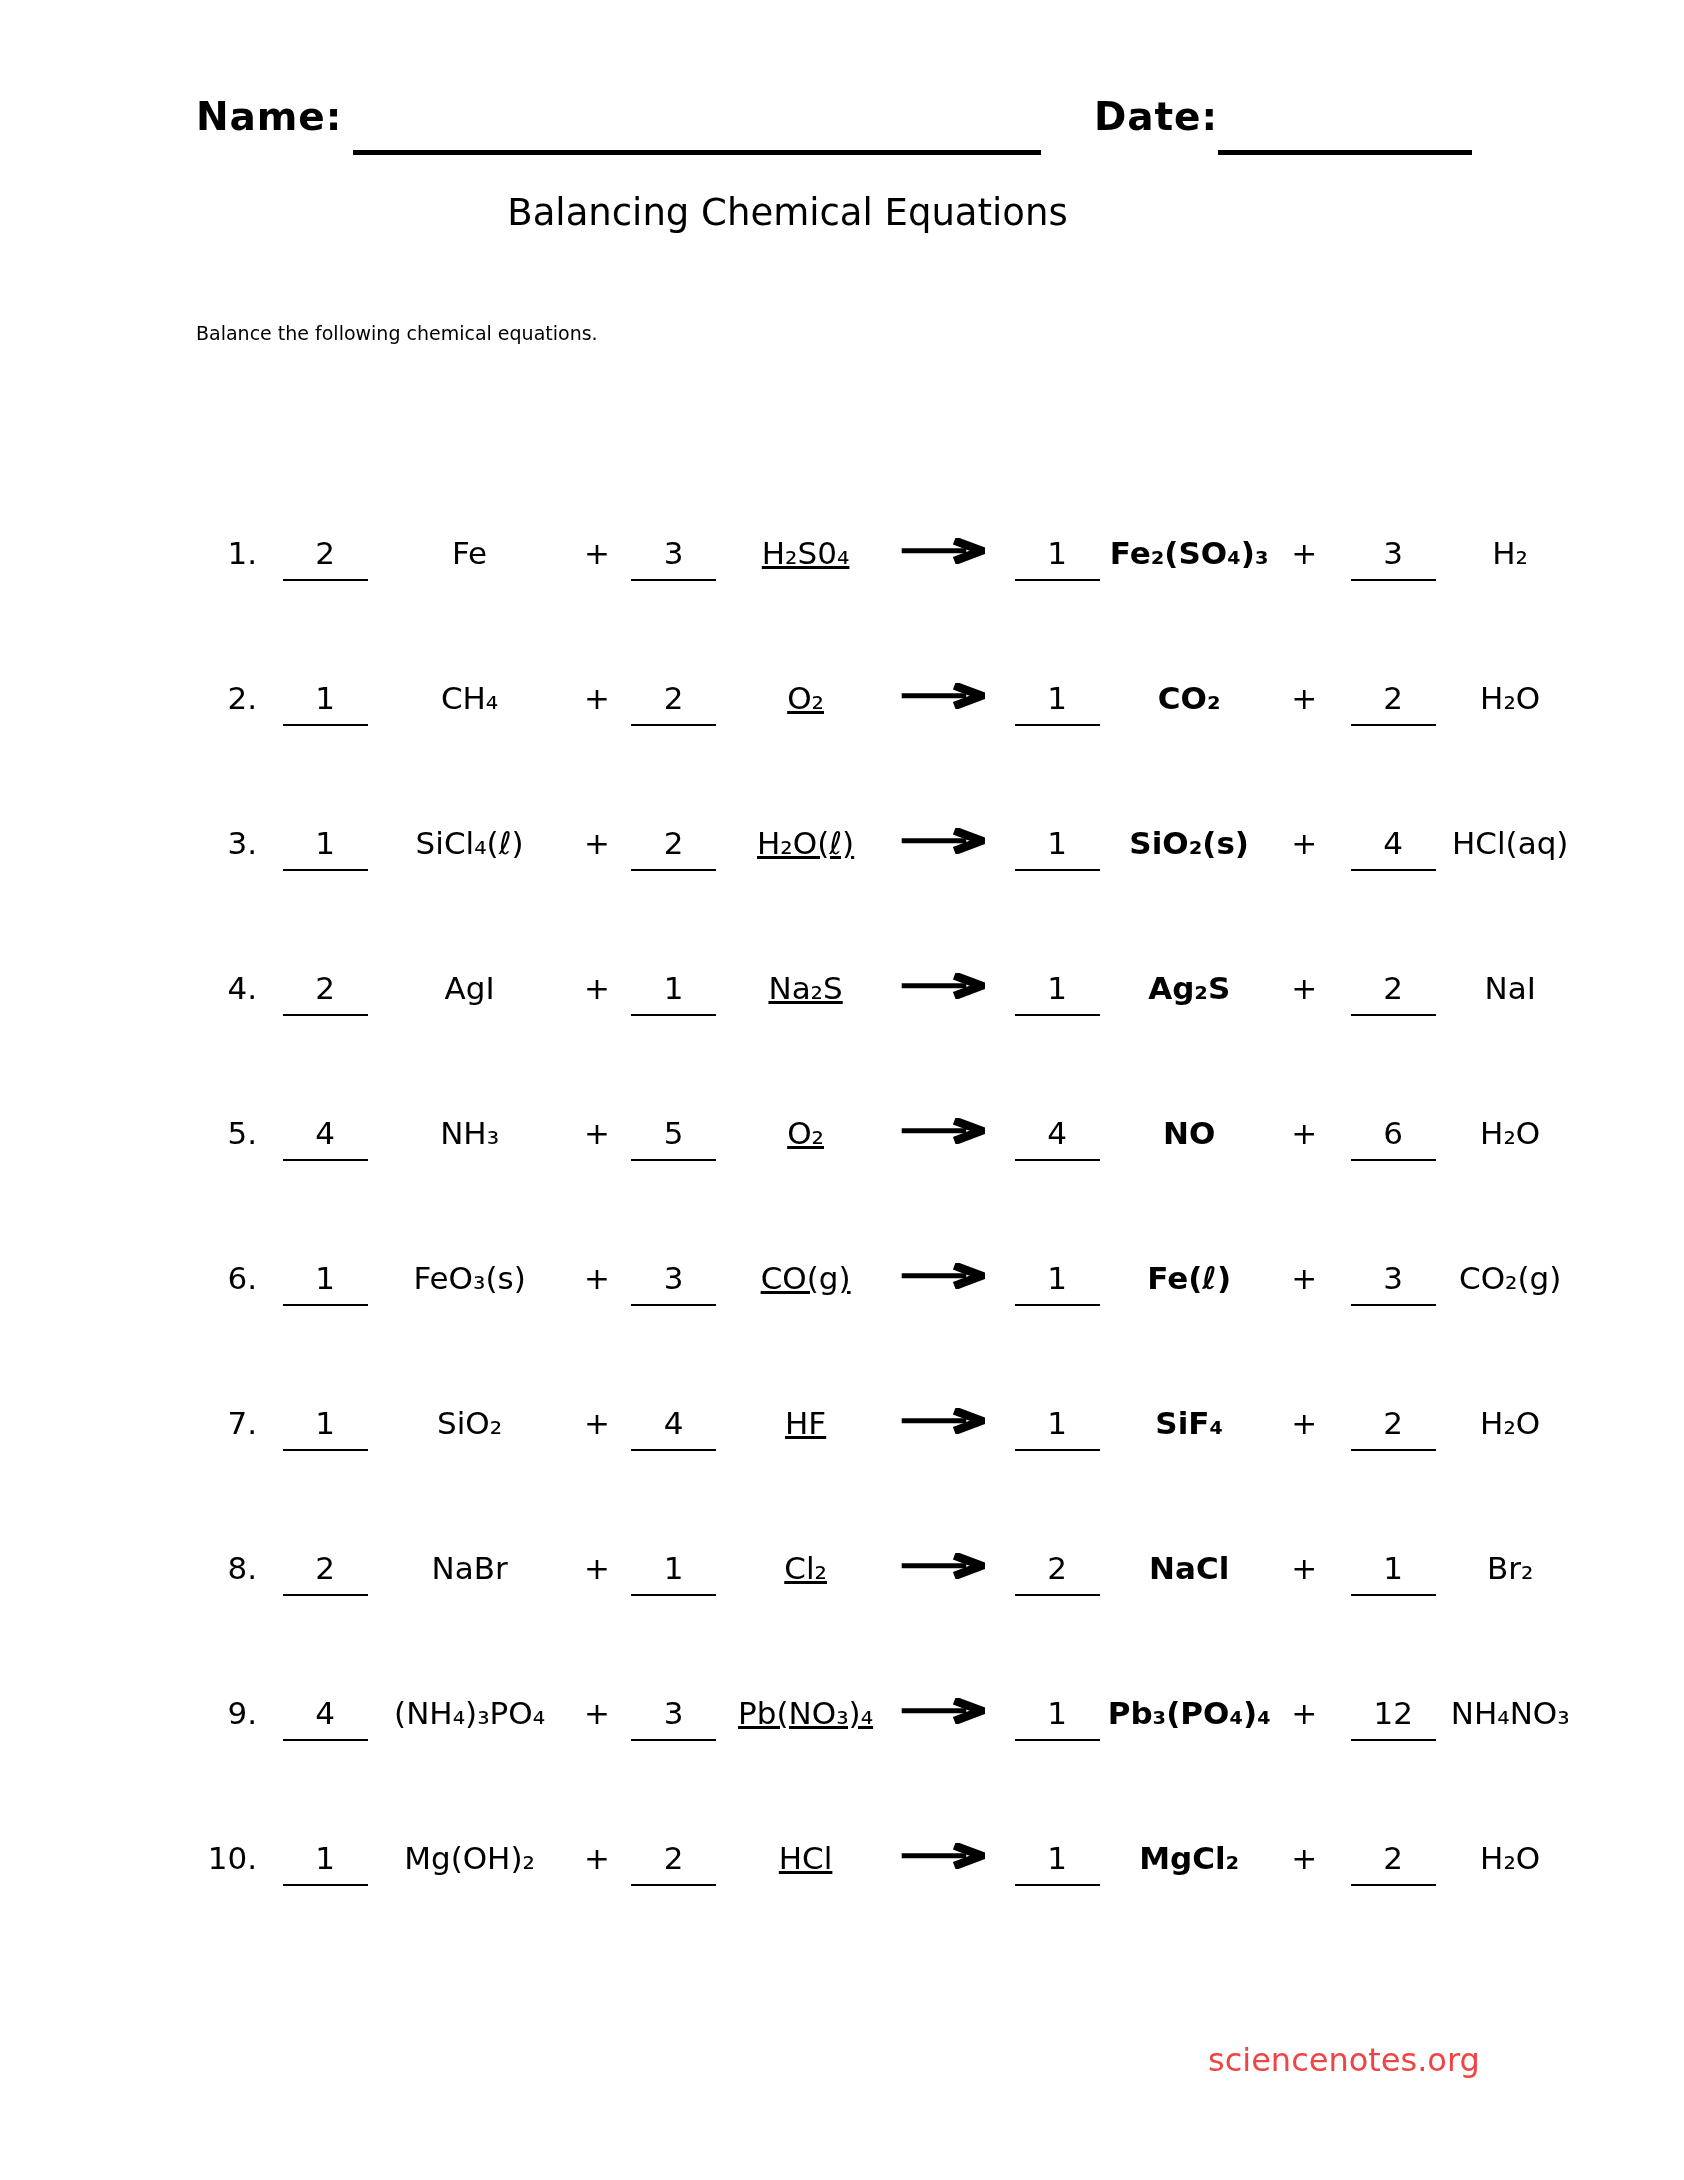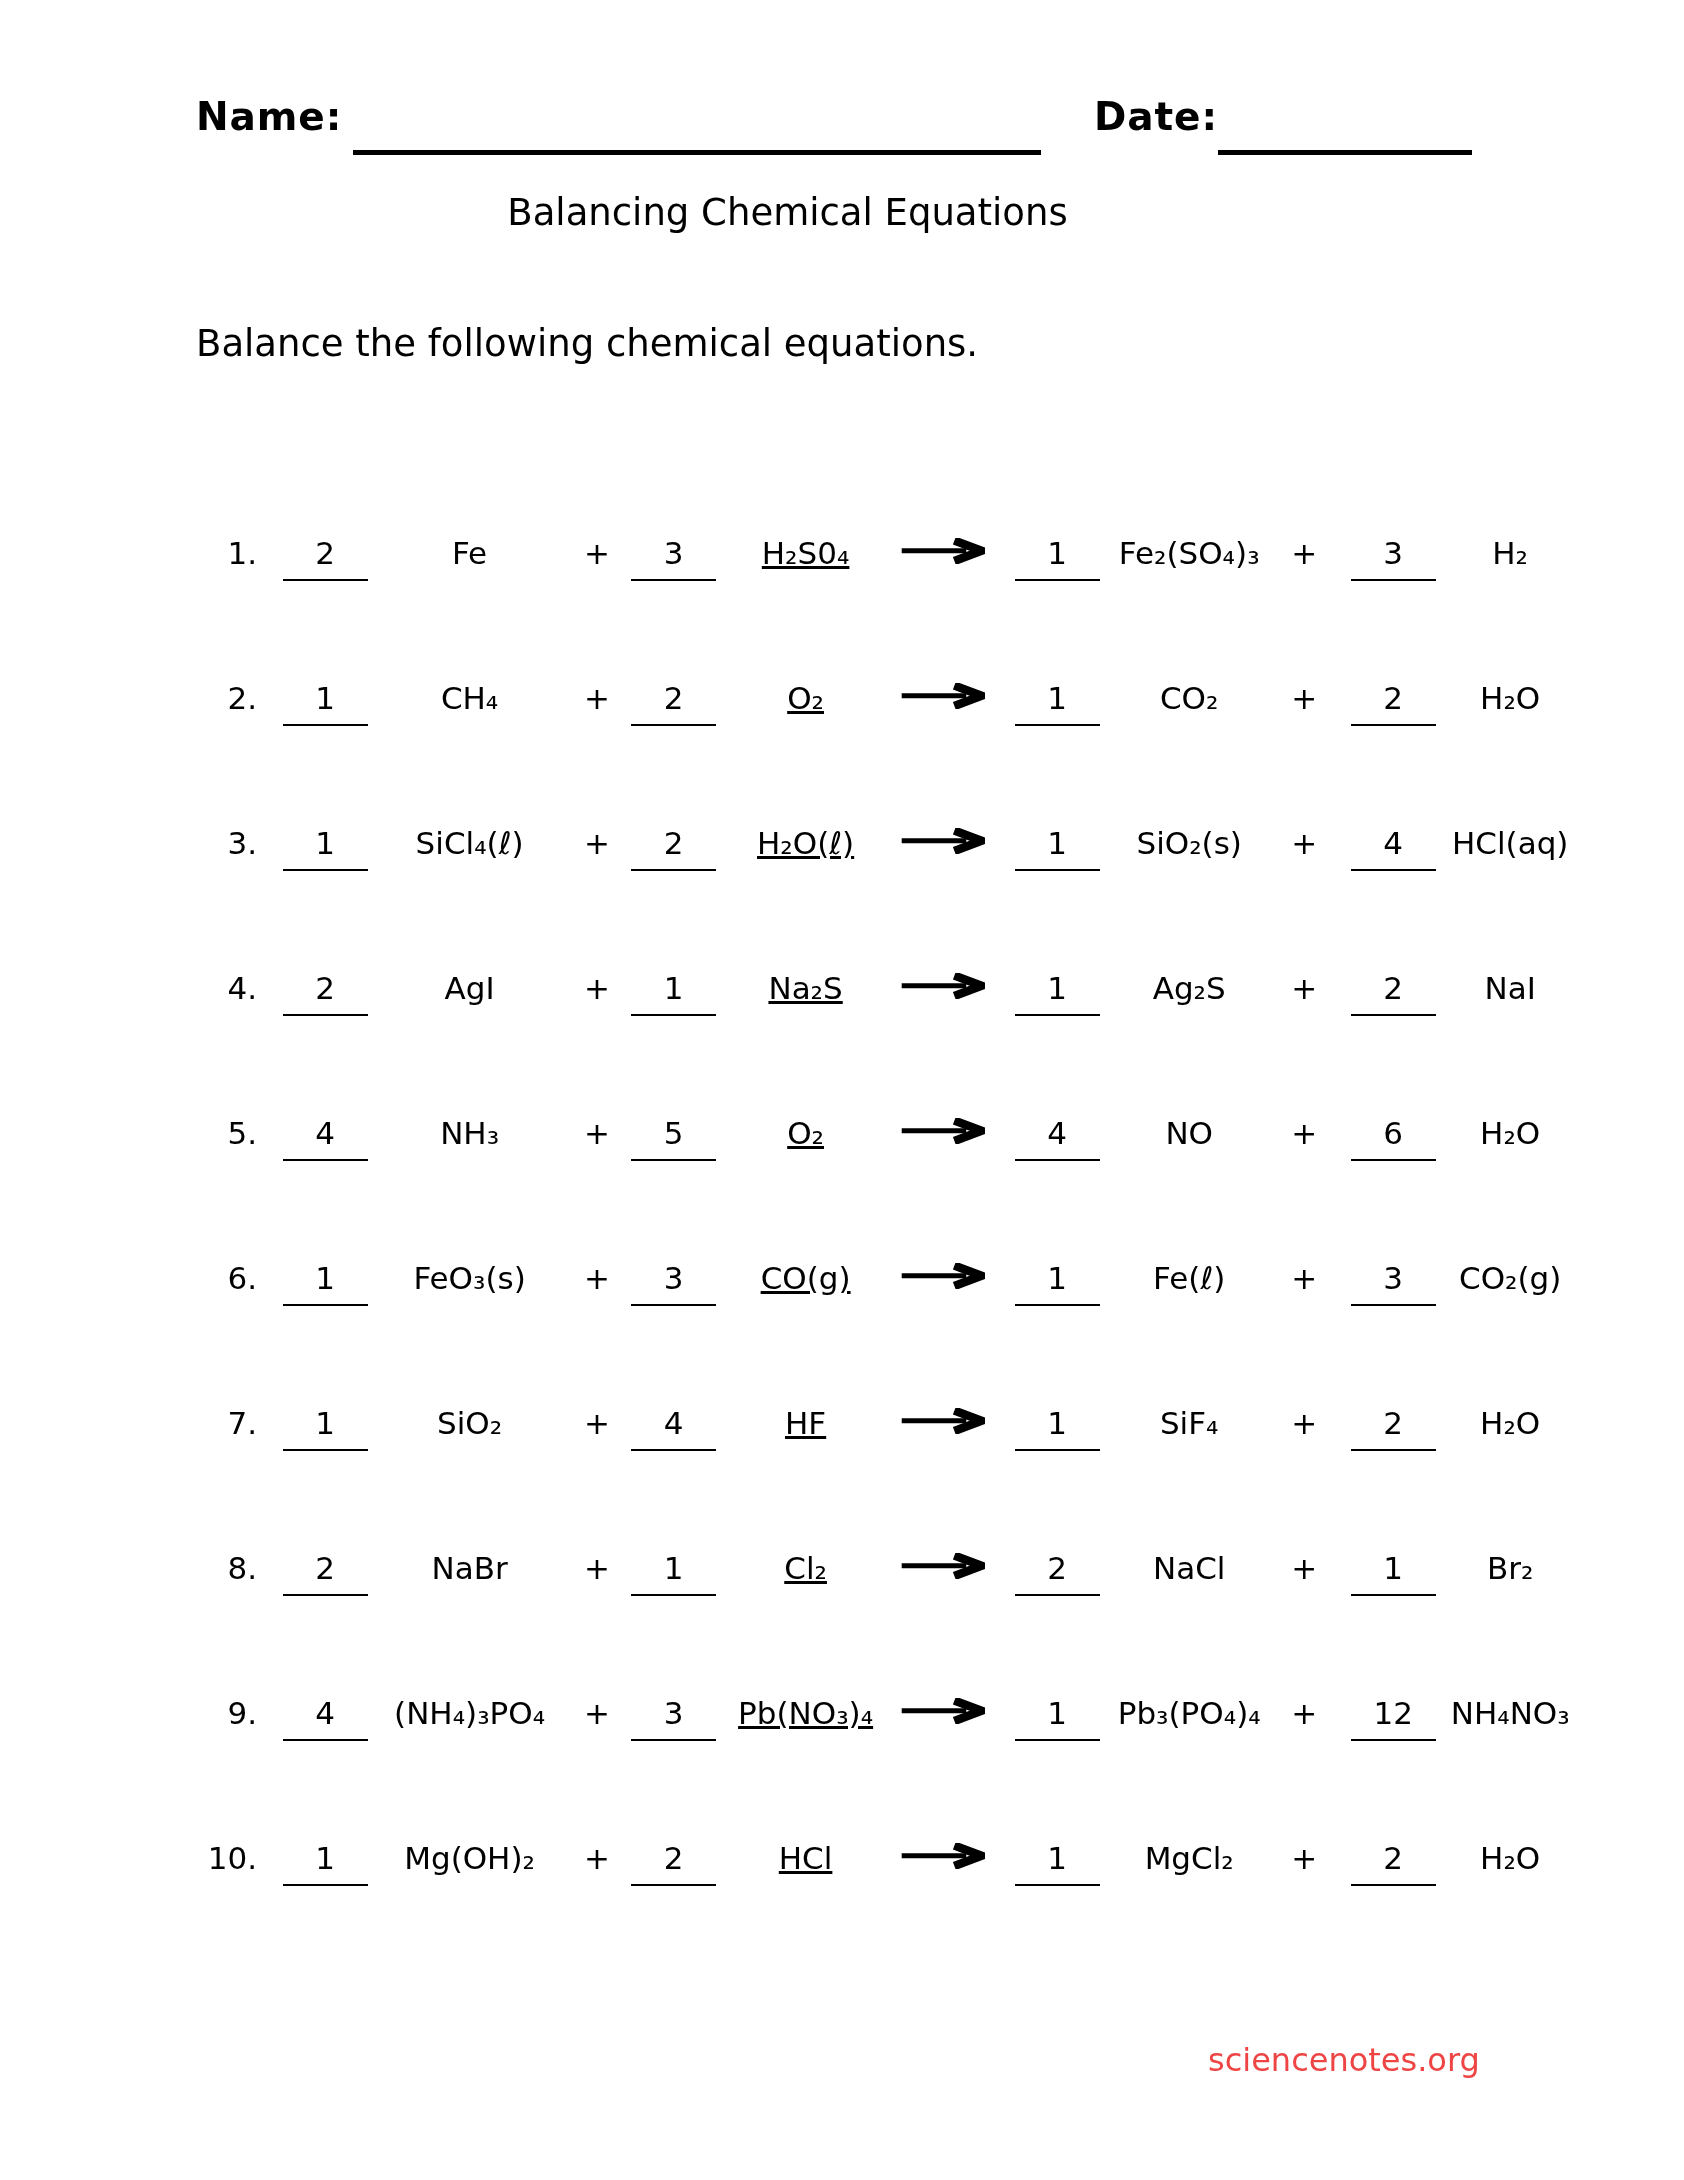--- a/index.html
+++ b/index.html
@@ -8,36 +8,36 @@
     font-family:"DejaVu Sans","Liberation Sans",sans-serif;overflow:hidden;
   }
   .hdr-label{position:absolute;top:94px;font-size:39px;font-weight:bold;letter-spacing:0.9px;}
   .name-label{left:196px;}
   .date-label{left:1094px;text-align:center;}
   .fill-line{position:absolute;top:150px;height:5.1px;background:#000000;}
   .name-line{left:353px;width:688px;}
   .date-line{left:1218px;width:254px;}
   .title{position:absolute;top:191px;left:0;width:100%;text-align:center;
          font-size:37px;font-weight:normal;margin:0;}
-  .instruction{position:absolute;top:322px;left:196px;font-size:37px;margin:0;}
+  .instruction{position:absolute;top:322px;left:196px;font-size:19px;margin:0;}
   .eq-list{position:absolute;top:454px;left:0;width:100%;}
   .eq-row{
     display:flex;align-items:baseline;height:145px;box-sizing:border-box;
     padding-top:49px;padding-left:196px;font-size:31px;
   }
   .cell{display:flex;justify-content:center;align-items:baseline;flex-shrink:0;white-space:nowrap;}
   .num{width:61px;justify-content:flex-end;}
   .coeff{width:85px;border-bottom:2.6px solid #000000;padding-bottom:10.2px;line-height:1;}
   .c1{margin-left:25.6px;}
   .c2{margin-left:8.5px;}
   .c3{margin-left:25.6px;}
   .c4{margin-left:21px;}
   .f1{width:204px;}
   .f2{width:179px;text-decoration:underline;}
-  .f3{width:179px;}
+  .f3{width:179px;font-weight:bold;}
   .f4{width:149px;margin-top:32px;}
   .plus{width:51px;}
   .arrow-cell{width:94px;align-self:center;align-items:center;}
   .arrow-cell svg{display:block;}
   .footer{position:absolute;left:1208px;top:2041px;font-size:32px;color:#ef4444;margin:0;}
 </style>
 </head>
 <body>
 
 <div class="page">

